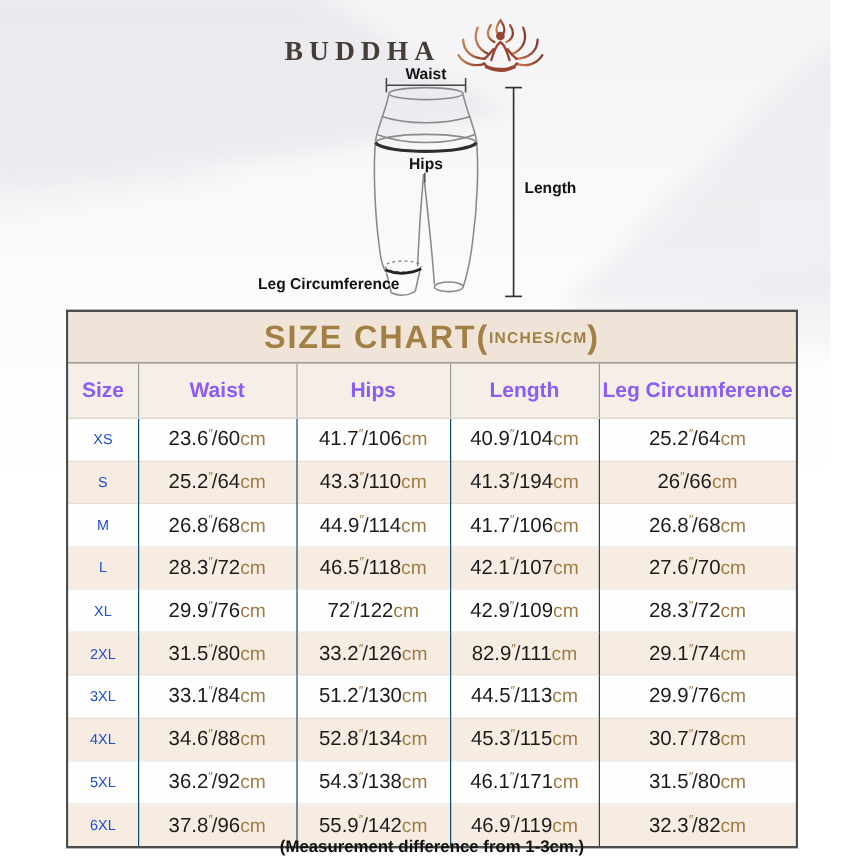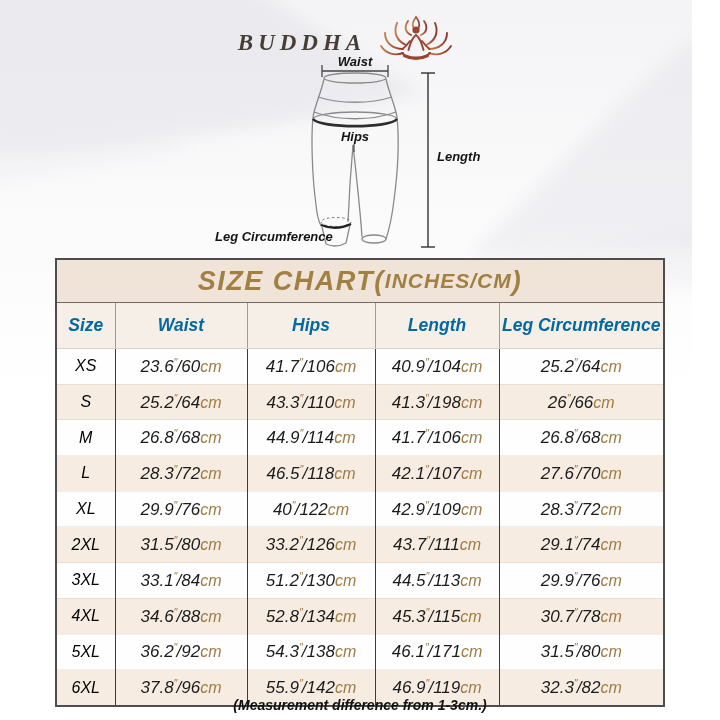--- a/index.html
+++ b/index.html
@@ -1,20 +1,19 @@
 <!DOCTYPE html>
 <html><head>
 <meta charset="utf-8">
 <style>
   html,body{margin:0;padding:0;background:#ffffff;}
   .page{
     position:relative;width:692px;height:720px;overflow:hidden;
     background:linear-gradient(180deg,#f4f4f6 0%,#fafafb 28%,#ffffff 55%);
     font-family:"Liberation Sans", sans-serif;
-    font-style:italic;
   }
   .bg-art{position:absolute;inset:0;z-index:0;}
   .content{position:absolute;inset:0;z-index:1;}
 
   
   .logo-row{
     position:absolute;top:14px;left:0;width:720px;height:58px;
     display:flex;align-items:center;justify-content:center;gap:10px;
     transform:translateX(-13px);
   }
@@ -33,35 +32,35 @@
   .table-box{
     position:absolute;top:258px;left:55px;width:610px;
     border:2px solid #4d4d4d;background:#ffffff;box-sizing:border-box;
   }
   .table-title{
     height:42px;background:#f0e3d8;border-bottom:1.5px solid #6e6a66;
     display:flex;align-items:center;justify-content:center;
     color:#a28044;font-weight:bold;letter-spacing:1.5px;
   }
   .table-title .t-main{font-size:27px;}
-  .table-title .t-sub{font-size:21px;letter-spacing:1px;}
+  .table-title .t-sub{font-size:13px;letter-spacing:1px;}
   .table-title .t-close{font-size:27px;}
   table.size-table{border-collapse:collapse;width:100%;table-layout:fixed;}
   col.c-size{width:58px;} col.c-waist{width:132px;} col.c-hips{width:128px;}
   col.c-length{width:124px;} col.c-leg{width:164px;}
   .size-table th{
-    height:45px;background:#f6efe8;color:#0369a1;font-size:17.5px;font-weight:bold;
+    height:45px;background:#f6efe8;color:#8b5cf6;font-size:17.5px;font-weight:bold;
     border-left:1px solid #9a9a9a;border-bottom:1px solid #d8d2ca;padding:0;
   }
   .size-table th:first-child{border-left:none;}
   .size-table td{
     height:34.7px;text-align:center;padding:0;font-size:17px;color:#1b1b1b;
     border-left:1px solid #0c4a6e;border-top:1px solid rgba(0,0,0,0.06);
   }
-  .size-table td:first-child{border-left:none;font-size:16px;color:#000000;}
+  .size-table td:first-child{border-left:none;font-size:12px;color:#1d4ed8;}
   .size-table tbody tr:nth-child(even){background:#f7ecE1;background:#f7ece1;}
   .size-table tbody tr:nth-child(odd){background:#fefefe;}
   .u{color:#a07c45;}
   .u-in{font-size:11px;vertical-align:6px;letter-spacing:-1px;}
   .u-cm{font-size:16px;}
 
   .footer-note{
     position:absolute;top:697px;left:55px;width:610px;text-align:center;
     font-size:14px;font-weight:bold;color:#111;
   }
@@ -190,49 +189,49 @@
               <td>XS</td>
               <td><span>23.6</span><span class="u u-in">″</span><span>/60</span><span class="u u-cm">cm</span></td>
               <td><span>41.7</span><span class="u u-in">″</span><span>/106</span><span class="u u-cm">cm</span></td>
               <td><span>40.9</span><span class="u u-in">″</span><span>/104</span><span class="u u-cm">cm</span></td>
               <td><span>25.2</span><span class="u u-in">″</span><span>/64</span><span class="u u-cm">cm</span></td>
             </tr>
             <tr>
               <td>S</td>
               <td><span>25.2</span><span class="u u-in">″</span><span>/64</span><span class="u u-cm">cm</span></td>
               <td><span>43.3</span><span class="u u-in">″</span><span>/110</span><span class="u u-cm">cm</span></td>
-              <td><span>41.3</span><span class="u u-in">″</span><span>/198</span><span class="u u-cm">cm</span></td>
+              <td><span>41.3</span><span class="u u-in">″</span><span>/194</span><span class="u u-cm">cm</span></td>
               <td><span>26</span><span class="u u-in">″</span><span>/66</span><span class="u u-cm">cm</span></td>
             </tr>
             <tr>
               <td>M</td>
               <td><span>26.8</span><span class="u u-in">″</span><span>/68</span><span class="u u-cm">cm</span></td>
               <td><span>44.9</span><span class="u u-in">″</span><span>/114</span><span class="u u-cm">cm</span></td>
               <td><span>41.7</span><span class="u u-in">″</span><span>/106</span><span class="u u-cm">cm</span></td>
               <td><span>26.8</span><span class="u u-in">″</span><span>/68</span><span class="u u-cm">cm</span></td>
             </tr>
             <tr>
               <td>L</td>
               <td><span>28.3</span><span class="u u-in">″</span><span>/72</span><span class="u u-cm">cm</span></td>
               <td><span>46.5</span><span class="u u-in">″</span><span>/118</span><span class="u u-cm">cm</span></td>
               <td><span>42.1</span><span class="u u-in">″</span><span>/107</span><span class="u u-cm">cm</span></td>
               <td><span>27.6</span><span class="u u-in">″</span><span>/70</span><span class="u u-cm">cm</span></td>
             </tr>
             <tr>
               <td>XL</td>
               <td><span>29.9</span><span class="u u-in">″</span><span>/76</span><span class="u u-cm">cm</span></td>
-              <td><span>40</span><span class="u u-in">″</span><span>/122</span><span class="u u-cm">cm</span></td>
+              <td><span>72</span><span class="u u-in">″</span><span>/122</span><span class="u u-cm">cm</span></td>
               <td><span>42.9</span><span class="u u-in">″</span><span>/109</span><span class="u u-cm">cm</span></td>
               <td><span>28.3</span><span class="u u-in">″</span><span>/72</span><span class="u u-cm">cm</span></td>
             </tr>
             <tr>
               <td>2XL</td>
               <td><span>31.5</span><span class="u u-in">″</span><span>/80</span><span class="u u-cm">cm</span></td>
               <td><span>33.2</span><span class="u u-in">″</span><span>/126</span><span class="u u-cm">cm</span></td>
-              <td><span>43.7</span><span class="u u-in">″</span><span>/111</span><span class="u u-cm">cm</span></td>
+              <td><span>82.9</span><span class="u u-in">″</span><span>/111</span><span class="u u-cm">cm</span></td>
               <td><span>29.1</span><span class="u u-in">″</span><span>/74</span><span class="u u-cm">cm</span></td>
             </tr>
             <tr>
               <td>3XL</td>
               <td><span>33.1</span><span class="u u-in">″</span><span>/84</span><span class="u u-cm">cm</span></td>
               <td><span>51.2</span><span class="u u-in">″</span><span>/130</span><span class="u u-cm">cm</span></td>
               <td><span>44.5</span><span class="u u-in">″</span><span>/113</span><span class="u u-cm">cm</span></td>
               <td><span>29.9</span><span class="u u-in">″</span><span>/76</span><span class="u u-cm">cm</span></td>
             </tr>
             <tr>

